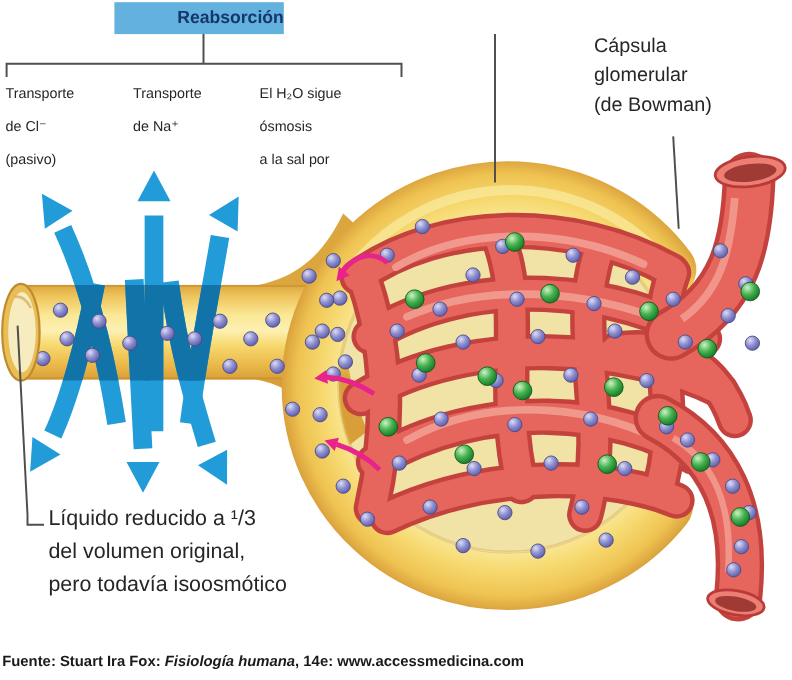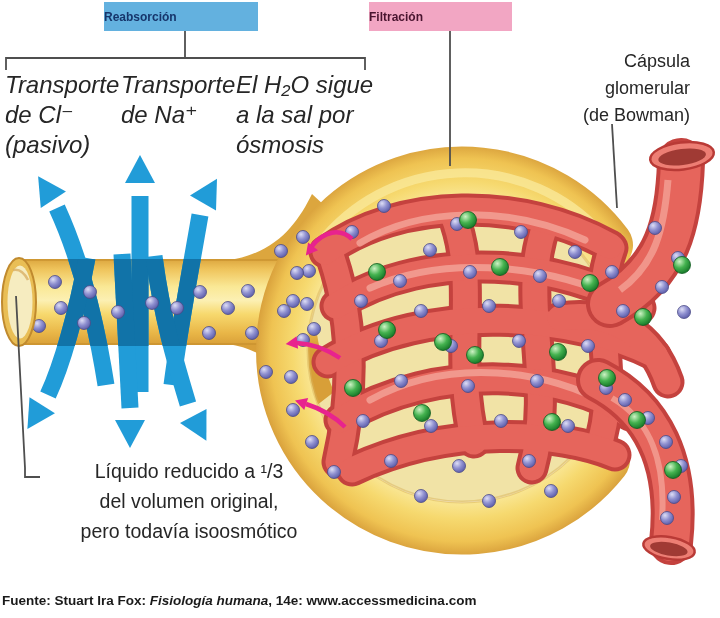--- a/index.html
+++ b/index.html
@@ -1,31 +1,31 @@
 <!DOCTYPE html>
 <html style="--reabsorcion_bg: #63B1DF; --reabsorcion_text: #16356B; --filtracion_bg: #F2A6C3; --filtracion_text: #49142F; --text_dark: #262626; --footer_text: #1A1A1A; --pointer_line: #4F4F4F; --arrow_blue: #219CD8; --arrow_blue_dark: #1173A8; --arrow_pink: #E8238E; --tubule_yellow: #F3CF63; --tubule_highlight: #FBF0B4; --tubule_shadow: #D9A13C; --capsule_space: #F1E3A6; --capillary_red: #E6655C; --capillary_dark: #C4423E; --capillary_highlight: #F4A196; --vessel_inner: #A03A34; --particle_purple: #8F90D0; --particle_green: #3FAE4A;"><head>
 <meta charset="utf-8">
 <style>
   html,body{margin:0;padding:0;background:#fff;}
   .stage{position:relative;width:720px;height:618px;background:#fff;overflow:hidden;
          font-family:"Liberation Sans","DejaVu Sans",sans-serif;}
   .stage svg{position:absolute;left:0;top:0;}
-  .titlebox{position:absolute;top:2px;height:29px;display:flex;align-items:center;justify-content:flex-start;
-            font-size:12px;font-weight:bold;}
+  .titlebox{position:absolute;top:2px;height:29px;display:flex;align-items:center;justify-content:flex-end;
+            font-size:16px;font-weight:bold;}
   .box-reab{left:104px;width:154px;background:var(--reabsorcion_bg,#63B1DF);color:var(--reabsorcion_text,#16356B);}
   .box-filt{left:369px;width:143px;background:var(--filtracion_bg,#F2A6C3);color:var(--filtracion_text,#49142F);}
-  .lbl{color:var(--text_dark,#262626);font-size:24px;line-height:30px;font-style:italic;}
+  .lbl{color:var(--text_dark,#262626);font-size:13px;line-height:30px;}
   .col{position:absolute;top:70px;}
   .col1{left:5px;width:116px;}
   .col2{left:121px;width:114px;}
   .col3{left:236px;width:138px;}
-  .capsula{position:absolute;left:540px;top:48px;width:150px;text-align:right;
+  .capsula{position:absolute;left:540px;top:28px;width:150px;text-align:left;
            color:var(--text_dark,#262626);font-size:18px;line-height:27px;}
   .annotation{position:absolute;left:44px;top:456px;width:290px;color:var(--text_dark,#333333);
-              font-size:19.5px;line-height:30px;text-align:center;}
+              font-size:19.5px;line-height:30px;}
   .footer{position:absolute;left:2px;top:592px;width:716px;color:var(--footer_text,#1A1A1A);
           font-size:13.5px;font-weight:bold;line-height:18px;}
   .footer .it{font-style:italic;}
   .pline{stroke:var(--pointer_line,#4F4F4F);stroke-width:1.8;fill:none;}
   .pink{stroke:var(--arrow_pink,#E8238E);stroke-width:4.5;fill:none;}
   .pinkfill{fill:var(--arrow_pink,#E8238E);}
 </style>
 </head>
 <body>
 
@@ -275,43 +275,40 @@
       <path class="pline" d="M 185,31 V 58 M 6,70 V 58 H 365 V 70"></path>
       <path class="pline" d="M 450,31 V 166"></path>
       <path class="pline" d="M 612,124 L 617,208"></path>
       <path class="pline" d="M 16,296 L 25,468 V 477 H 40"></path>
     </g>
   </svg>
 
   <div class="titlebox box-reab">
     <span>Reabsorción</span>
   </div>
-  <div class="titlebox box-filt">
-    <span>Filtración</span>
-  </div>
 
   <div class="capsula">
     <div>Cápsula</div>
     <div>glomerular</div>
     <div>(de Bowman)</div>
   </div>
 
   <div class="col col1 lbl">
     <div>Transporte</div>
     <div>de Cl⁻</div>
     <div>(pasivo)</div>
   </div>
   <div class="col col2 lbl">
     <div>Transporte</div>
     <div>de Na⁺</div>
   </div>
   <div class="col col3 lbl">
     <div>El H₂O sigue</div>
+    <div>ósmosis</div>
     <div>a la sal por</div>
-    <div>ósmosis</div>
   </div>
 
   <div class="annotation">
     <div>Líquido reducido a ¹/3</div>
     <div>del volumen original,</div>
     <div>pero todavía isoosmótico</div>
   </div>
 
   <div class="footer">
     <div><span>Fuente: Stuart Ira Fox: </span><span class="it">Fisiología humana</span><span>, 14e: www.accessmedicina.com</span></div>

